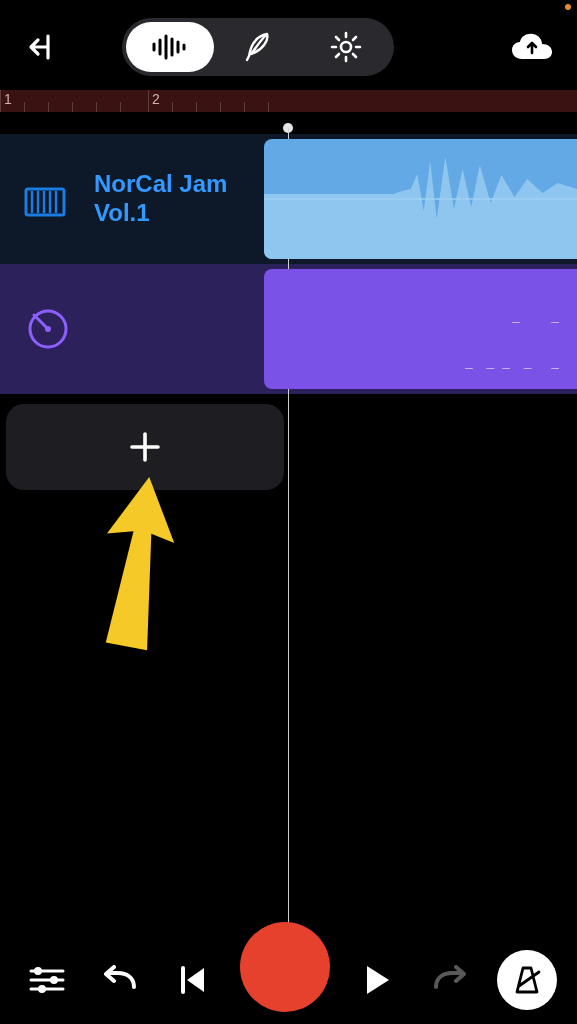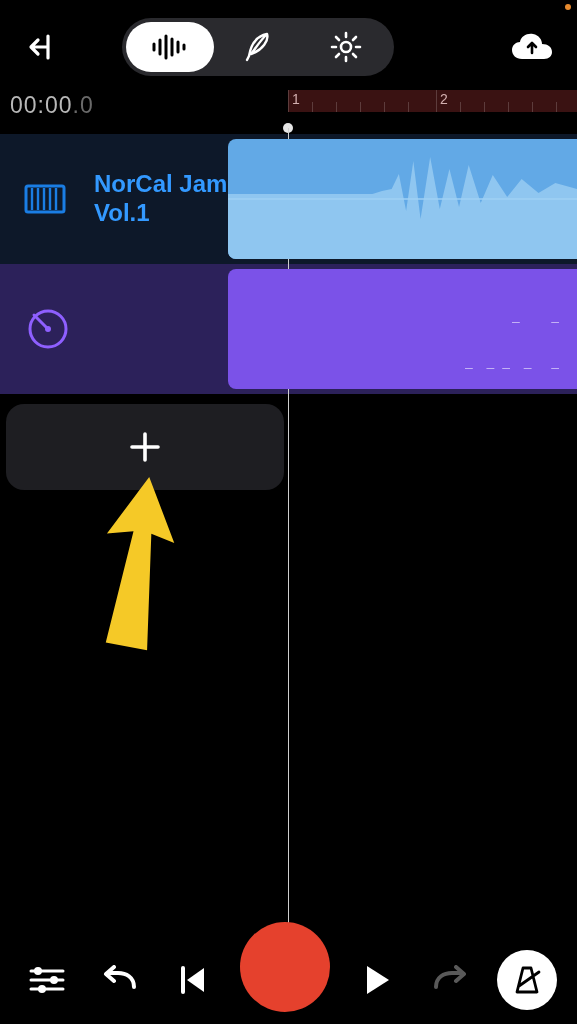--- a/index.html
+++ b/index.html
@@ -116,23 +116,23 @@
 
     
     .track {
       display: flex;
       height: 130px;
       align-items: center;
     }
     .track.blue { background: #0d1829; }
     .track.purple { background: #2c215a; }
     .track-left {
-      width: 228px;
-      display: flex;
-      align-items: center;
+      width: 264px;
+      display: flex;
+      align-items: flex-end;
       gap: 26px;
       padding-left: 22px;
     }
     .track-icon {
       width: 52px;
       height: 52px;
       display: flex;
       align-items: center;
       justify-content: center;
     }
@@ -281,23 +281,20 @@
 
   <div class="cloud">
     <svg width="44" height="32" viewBox="0 0 44 32">
       <path fill="#fff" d="M34 28 H12 C6 28 2 24 2 19 C2 14 6 11 10 11 C11 5 17 2 23 3 C29 4 32 9 32 13 C38 13 42 16 42 21 C42 25 39 28 34 28 Z"></path>
       <path d="M22 22 V12 M18 16 L22 12 L26 16" stroke="#000" stroke-width="2.6" fill="none" stroke-linecap="round" stroke-linejoin="round"></path>
     </svg>
   </div>
 </div>
 
 <div class="timeline-header">
-  <div class="timecode">
-    <span>00:00</span><span class="frac">.0</span>
-  </div>
   <div class="ruler">
     <span class="tick" style="left:0"></span>
     <span class="num" style="left:4px">1</span>
     <span class="tick minor" style="left:24px"></span>
     <span class="tick minor" style="left:48px"></span>
     <span class="tick minor" style="left:72px"></span>
     <span class="tick minor" style="left:96px"></span>
     <span class="tick minor" style="left:120px"></span>
     <span class="tick" style="left:148px"></span>
     <span class="num" style="left:152px">2</span>

